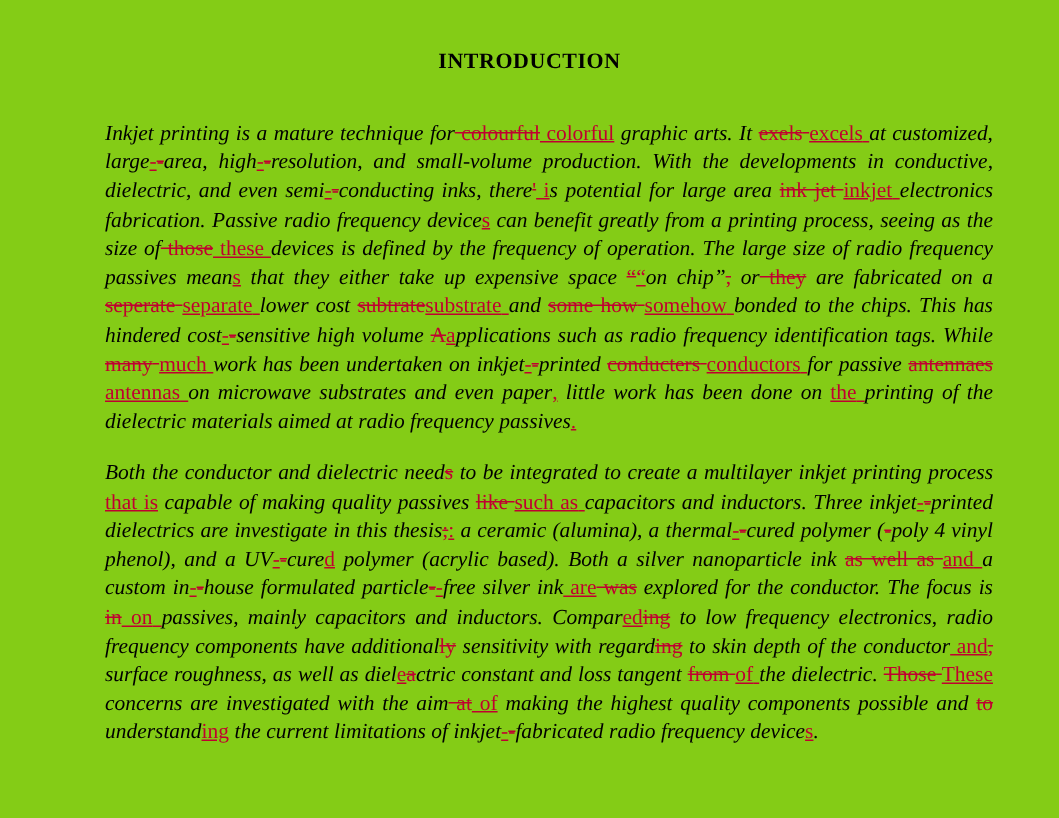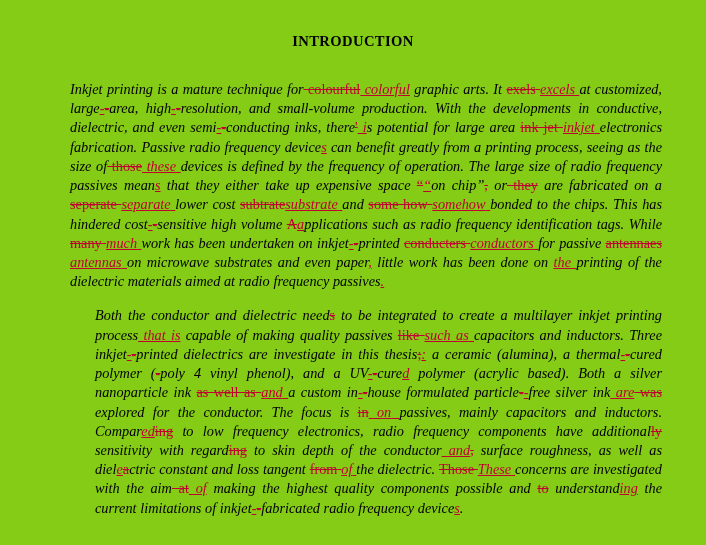--- a/index.html
+++ b/index.html
@@ -38,33 +38,32 @@
   }
   p.para {
     margin: 0 0 15px 0;
     font-size: 14.3px;
     line-height: 1.345;
     text-align: justify;
     text-justify: inter-word;
     color: #000000;
     word-spacing: 0.1px;
   }
-  p.para:last-child { margin-bottom: 0; margin-left: 25px; }
+  p.para:last-child { margin-bottom: 0; }
 
   
   .r-del {
     color: #c00030;
     text-decoration: line-through;
     text-decoration-color: #c00030;
   }
   .r-ins {
     color: #c00030;
     text-decoration: underline;
     text-decoration-color: #c00030;
-    font-style: italic;
   }
   .r-norm {
     color: #000000;
     font-style: italic;
   }
 </style>
 </head>
 <body>
 
 <div class="page">

